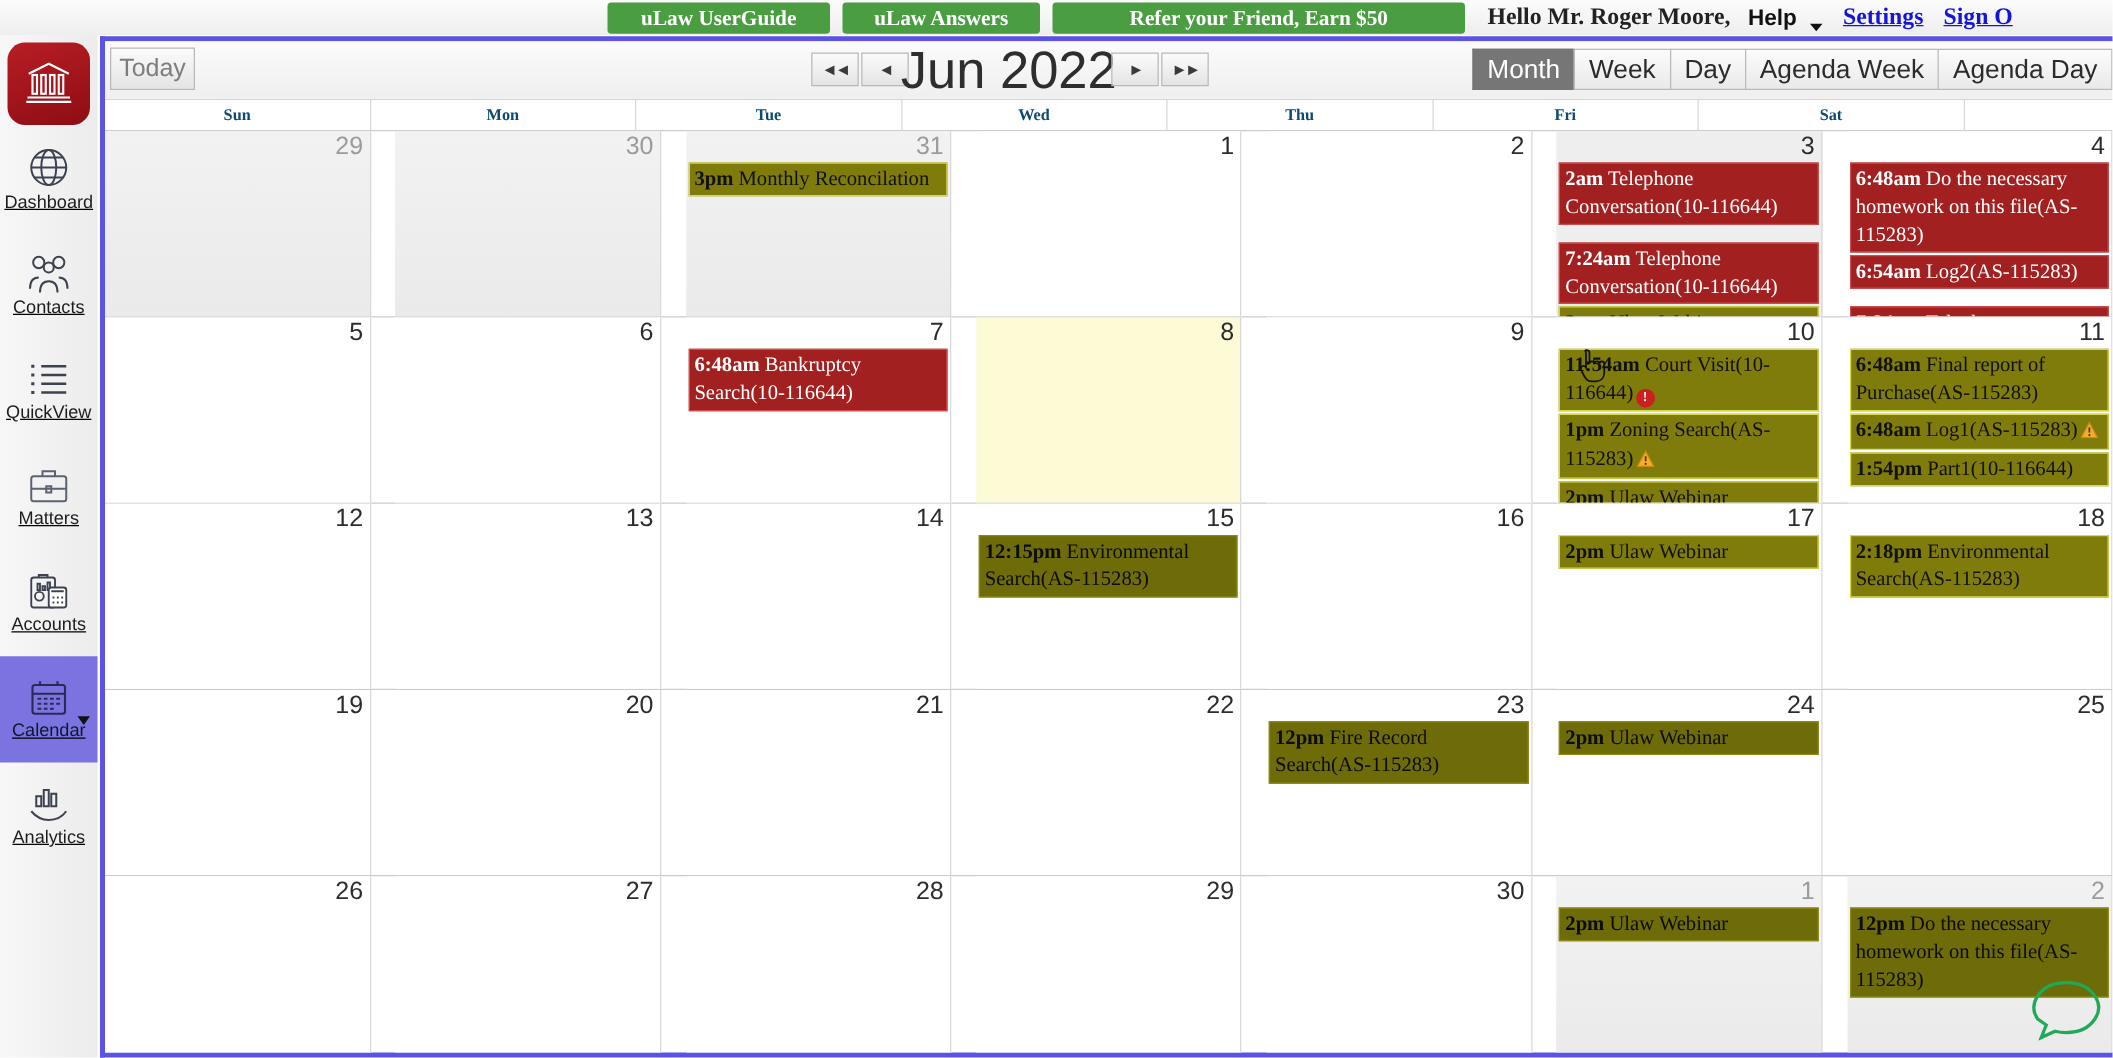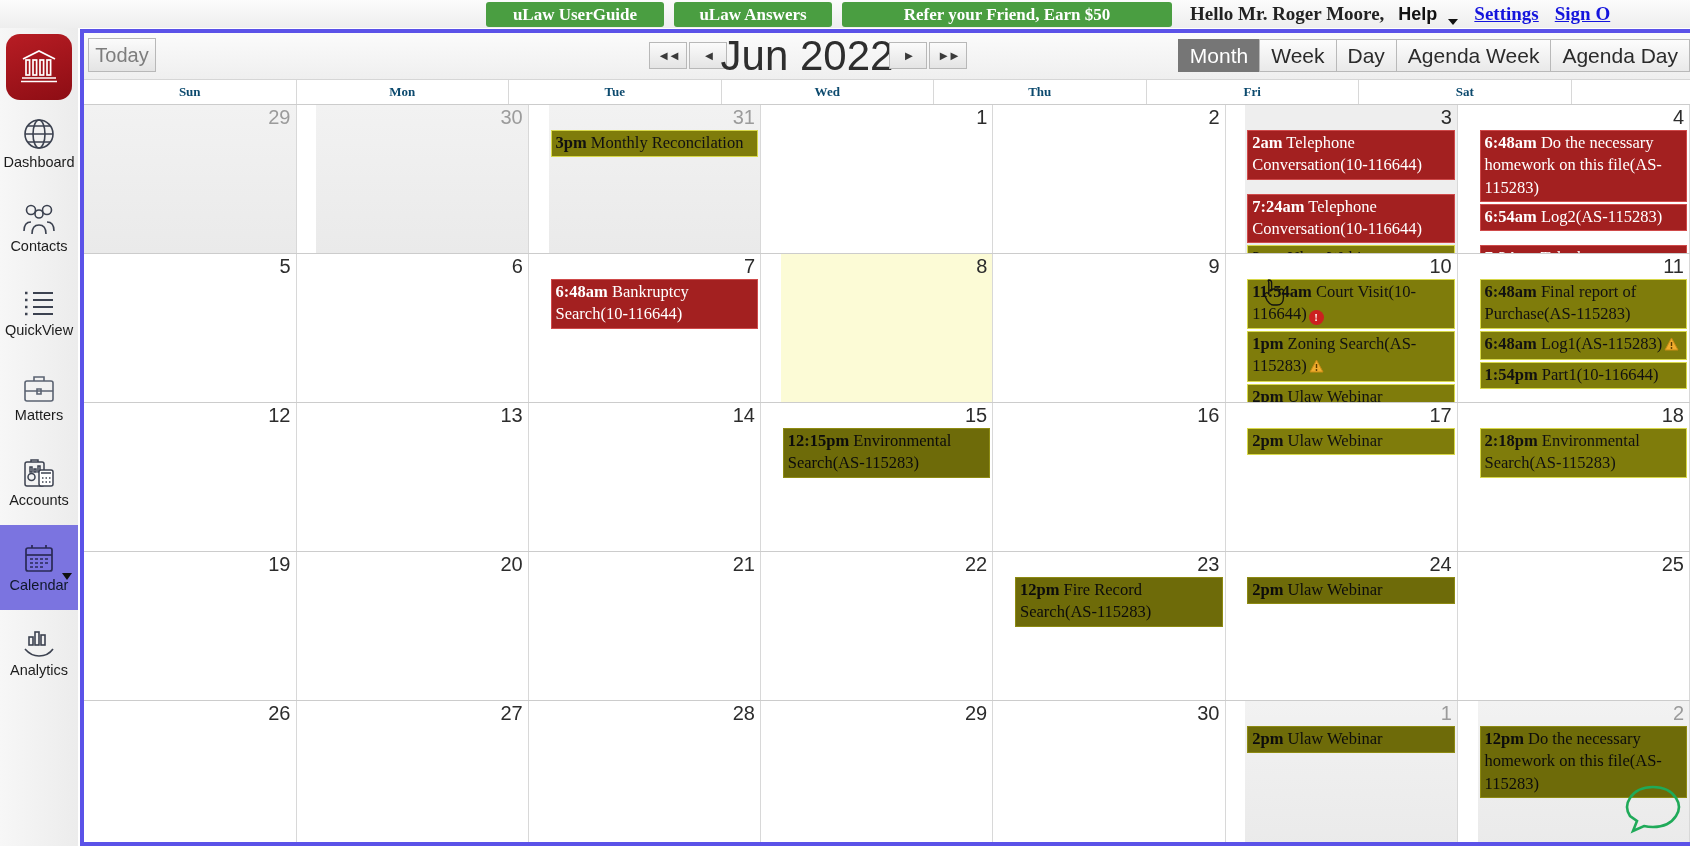--- a/index.html
+++ b/index.html
@@ -44,21 +44,21 @@
     position:absolute; left:0; top:28px; width:78px; height:818px;
     background:linear-gradient(90deg,#f7f7f7,#ececec);
   }
   .logo{
     width:66px;height:66px;margin:6px auto 0;border-radius:14px;
     background:linear-gradient(160deg,#b81d24,#8d0d14);
     display:flex;align-items:center;justify-content:center;
   }
   .navitem{
     width:78px; height:85px; display:flex; flex-direction:column;
-    align-items:center; justify-content:center; gap:1px; position:relative;
+    align-items:center; justify-content:center; gap:1px; position:relative;text-decoration:underline;
   }
   .navitem.active{ background:#7b74e0; }
   .navlabel{ font-size:14.5px; color:#1c1c1c; }
   .navitem.active .navlabel{ color:#0f172a; }
   .navicon svg{ display:block; }
   .navcaret{
     position:absolute; right:6px; top:48px;
     width:0;height:0;border-left:5px solid transparent;border-right:5px solid transparent;border-top:7px solid #111;
   }
 

